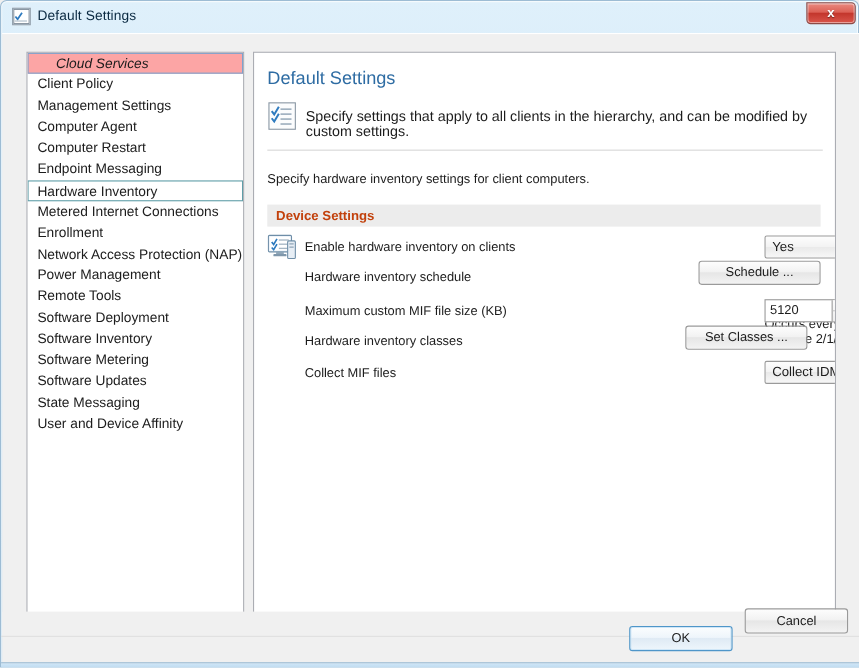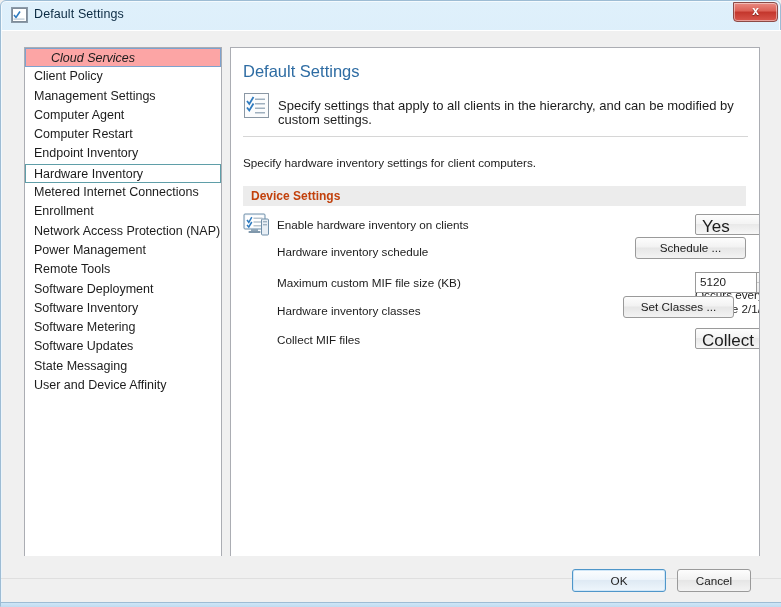--- a/index.html
+++ b/index.html
@@ -236,21 +236,21 @@
     height: 21px;
     border: 1px solid #9a9a9a;
     border-radius: 2px;
     background: linear-gradient(to bottom,#fdfdfd 0%, #f3f3f3 48%, #e9e9e9 50%, #f7f7f7 100%);
     cursor: pointer;
   }
   .combo .val {
     position: absolute;
     left: 6px;
     top: 2px;
-    font-size: 17px;
+    font-size: 12px;
     color: #1c1c1c;
     white-space: nowrap;
   }
   .combo .arrow {
     position: absolute;
     right: 7px;
     top: 8px;
     width: 0; height: 0;
     border-left: 4px solid transparent;
     border-right: 4px solid transparent;
@@ -372,21 +372,21 @@
     </div>
 
     <div class="client">
 
       <div class="sidebar">
         <div class="side-item selected">Cloud Services</div>
         <div class="side-item">Client Policy</div>
         <div class="side-item">Management Settings</div>
         <div class="side-item">Computer Agent</div>
         <div class="side-item">Computer Restart</div>
-        <div class="side-item">Endpoint Inventory</div>
+        <div class="side-item">Endpoint Messaging</div>
         <div class="side-item focused">Hardware Inventory</div>
         <div class="side-item">Metered Internet Connections</div>
         <div class="side-item">Enrollment</div>
         <div class="side-item">Network Access Protection (NAP)</div>
         <div class="side-item">Power Management</div>
         <div class="side-item">Remote Tools</div>
         <div class="side-item">Software Deployment</div>
         <div class="side-item">Software Inventory</div>
         <div class="side-item">Software Metering</div>
         <div class="side-item">Software Updates</div>
@@ -466,17 +466,17 @@
         </div>
 
       </div>
     </div>
 
     <div class="footer">
       
     </div>
     <div class="footer-sep"></div>
     <div class="btn default" style="left:571px; top:568px; width:94px; height:23px;">OK</div>
-    <div class="btn" style="left:676px; top:568px; width:74px; height:23px;">Cancel</div>
+    <div class="btn" style="left:676px; top:552px; width:94px; height:23px;">Cancel</div>
 
     <div class="bottom-edge"></div>
   </div>
 </div>
 
 </body></html>

